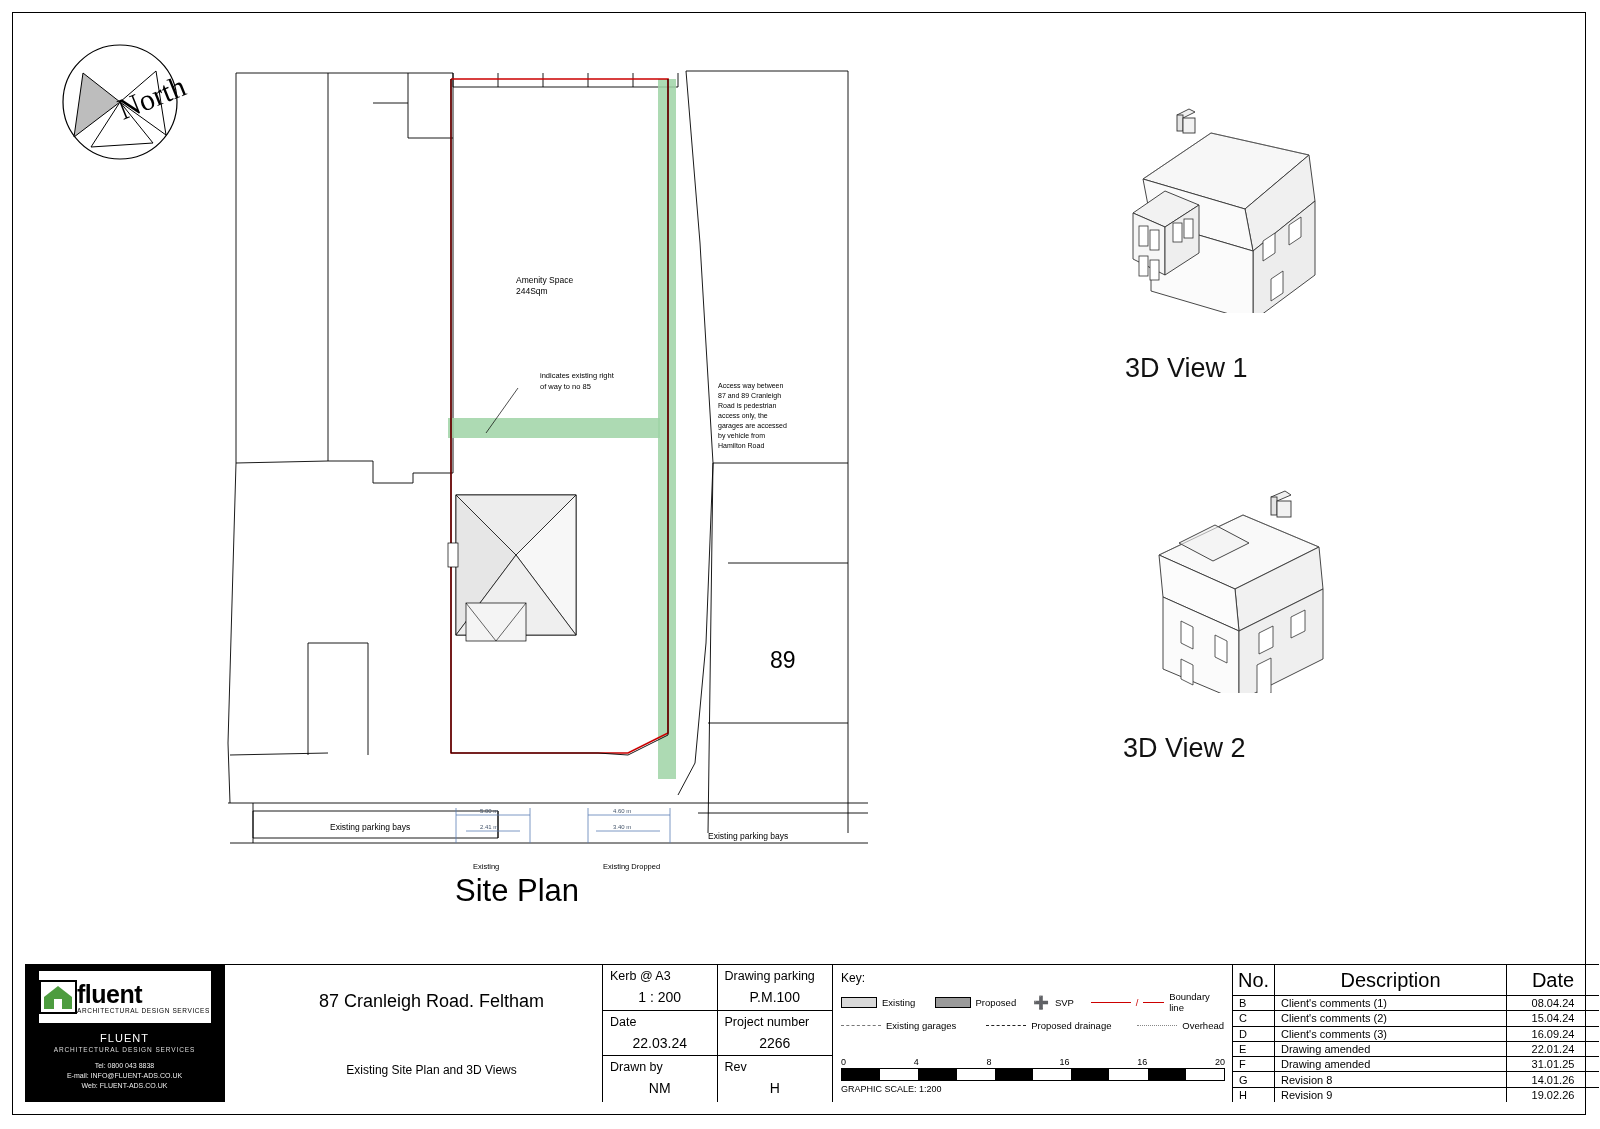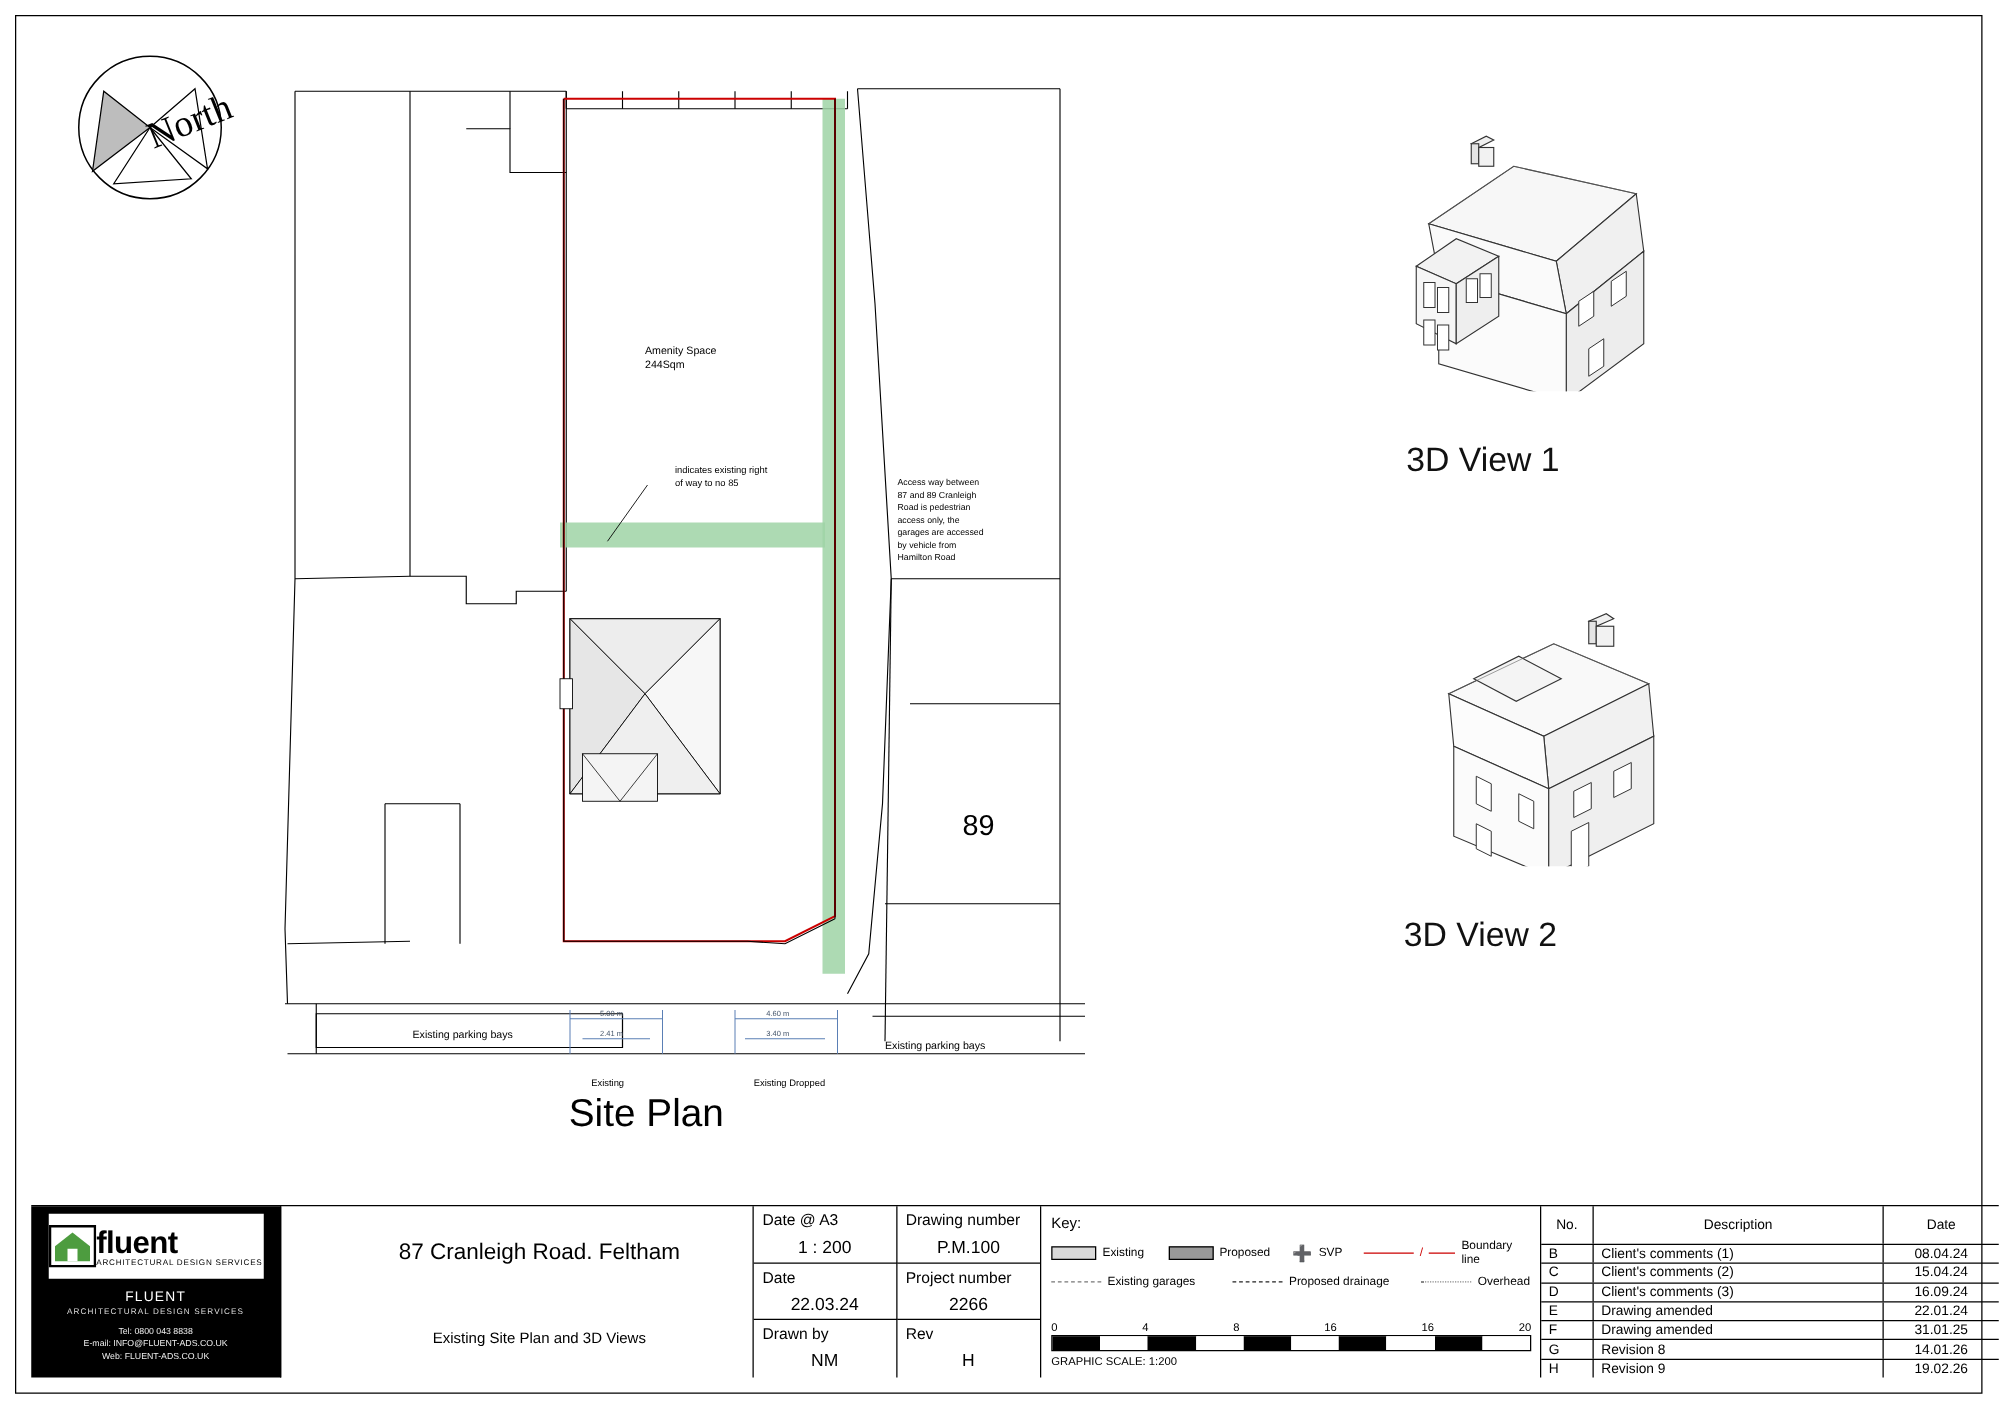--- a/index.html
+++ b/index.html
@@ -189,21 +189,21 @@
   .sb-light { background:#fff; }
   .scalebar-cap { font-size: 9px; margin-top: 3px; }
 
   
   .tb-rev {
     flex: 1;
     display: flex;
     flex-direction: column;
   }
   .rev-head { display:flex; border-bottom: 1.2px solid #000; height: 30px; }
-  .rev-head > div { display:flex; align-items:center; justify-content:center; box-sizing:border-box; font-size: 11px;}
+  .rev-head > div { display:flex; align-items:center; justify-content:center; box-sizing:border-box; font-size: 20px;}
   .rev-body { flex:1; display:flex; flex-direction: column; }
   .rev-row { flex:1; display:flex; border-bottom: 0.8px solid #000; }
   .rev-row:last-child { border-bottom: none; }
   .rev-row > div { box-sizing:border-box; font-size: 11px; display:flex; align-items:center; padding: 0 6px; }
   .c-no { width: 42px; border-right: 1.2px solid #000; justify-content:flex-start; }
   .c-desc { flex:1; border-right: 1.2px solid #000; }
   .c-date { width: 92px; justify-content:center; }
   .rev-head .c-no, .rev-head .c-desc, .rev-head .c-date { padding:0; }
 </style>
 </head>
@@ -430,25 +430,25 @@
       </div>
     </div>
 
     <div class="tb-cell tb-project">
       <div class="line1">87 Cranleigh Road. Feltham</div>
       <div class="line2">Existing Site Plan and 3D Views</div>
     </div>
 
     <div class="tb-cell tb-two">
       <div>
-        <div class="fieldlabel">Date @ A3</div>
+        <div class="fieldlabel">Kerb @ A3</div>
         <div class="fieldvalue">1 : 200</div>
       </div>
       <div>
-        <div class="fieldlabel">Drawing number</div>
+        <div class="fieldlabel">Drawing parking</div>
         <div class="fieldvalue">P.M.100</div>
       </div>
       <div>
         <div class="fieldlabel">Date</div>
         <div class="fieldvalue">22.03.24</div>
       </div>
       <div>
         <div class="fieldlabel">Project number</div>
         <div class="fieldvalue">2266</div>
       </div>

